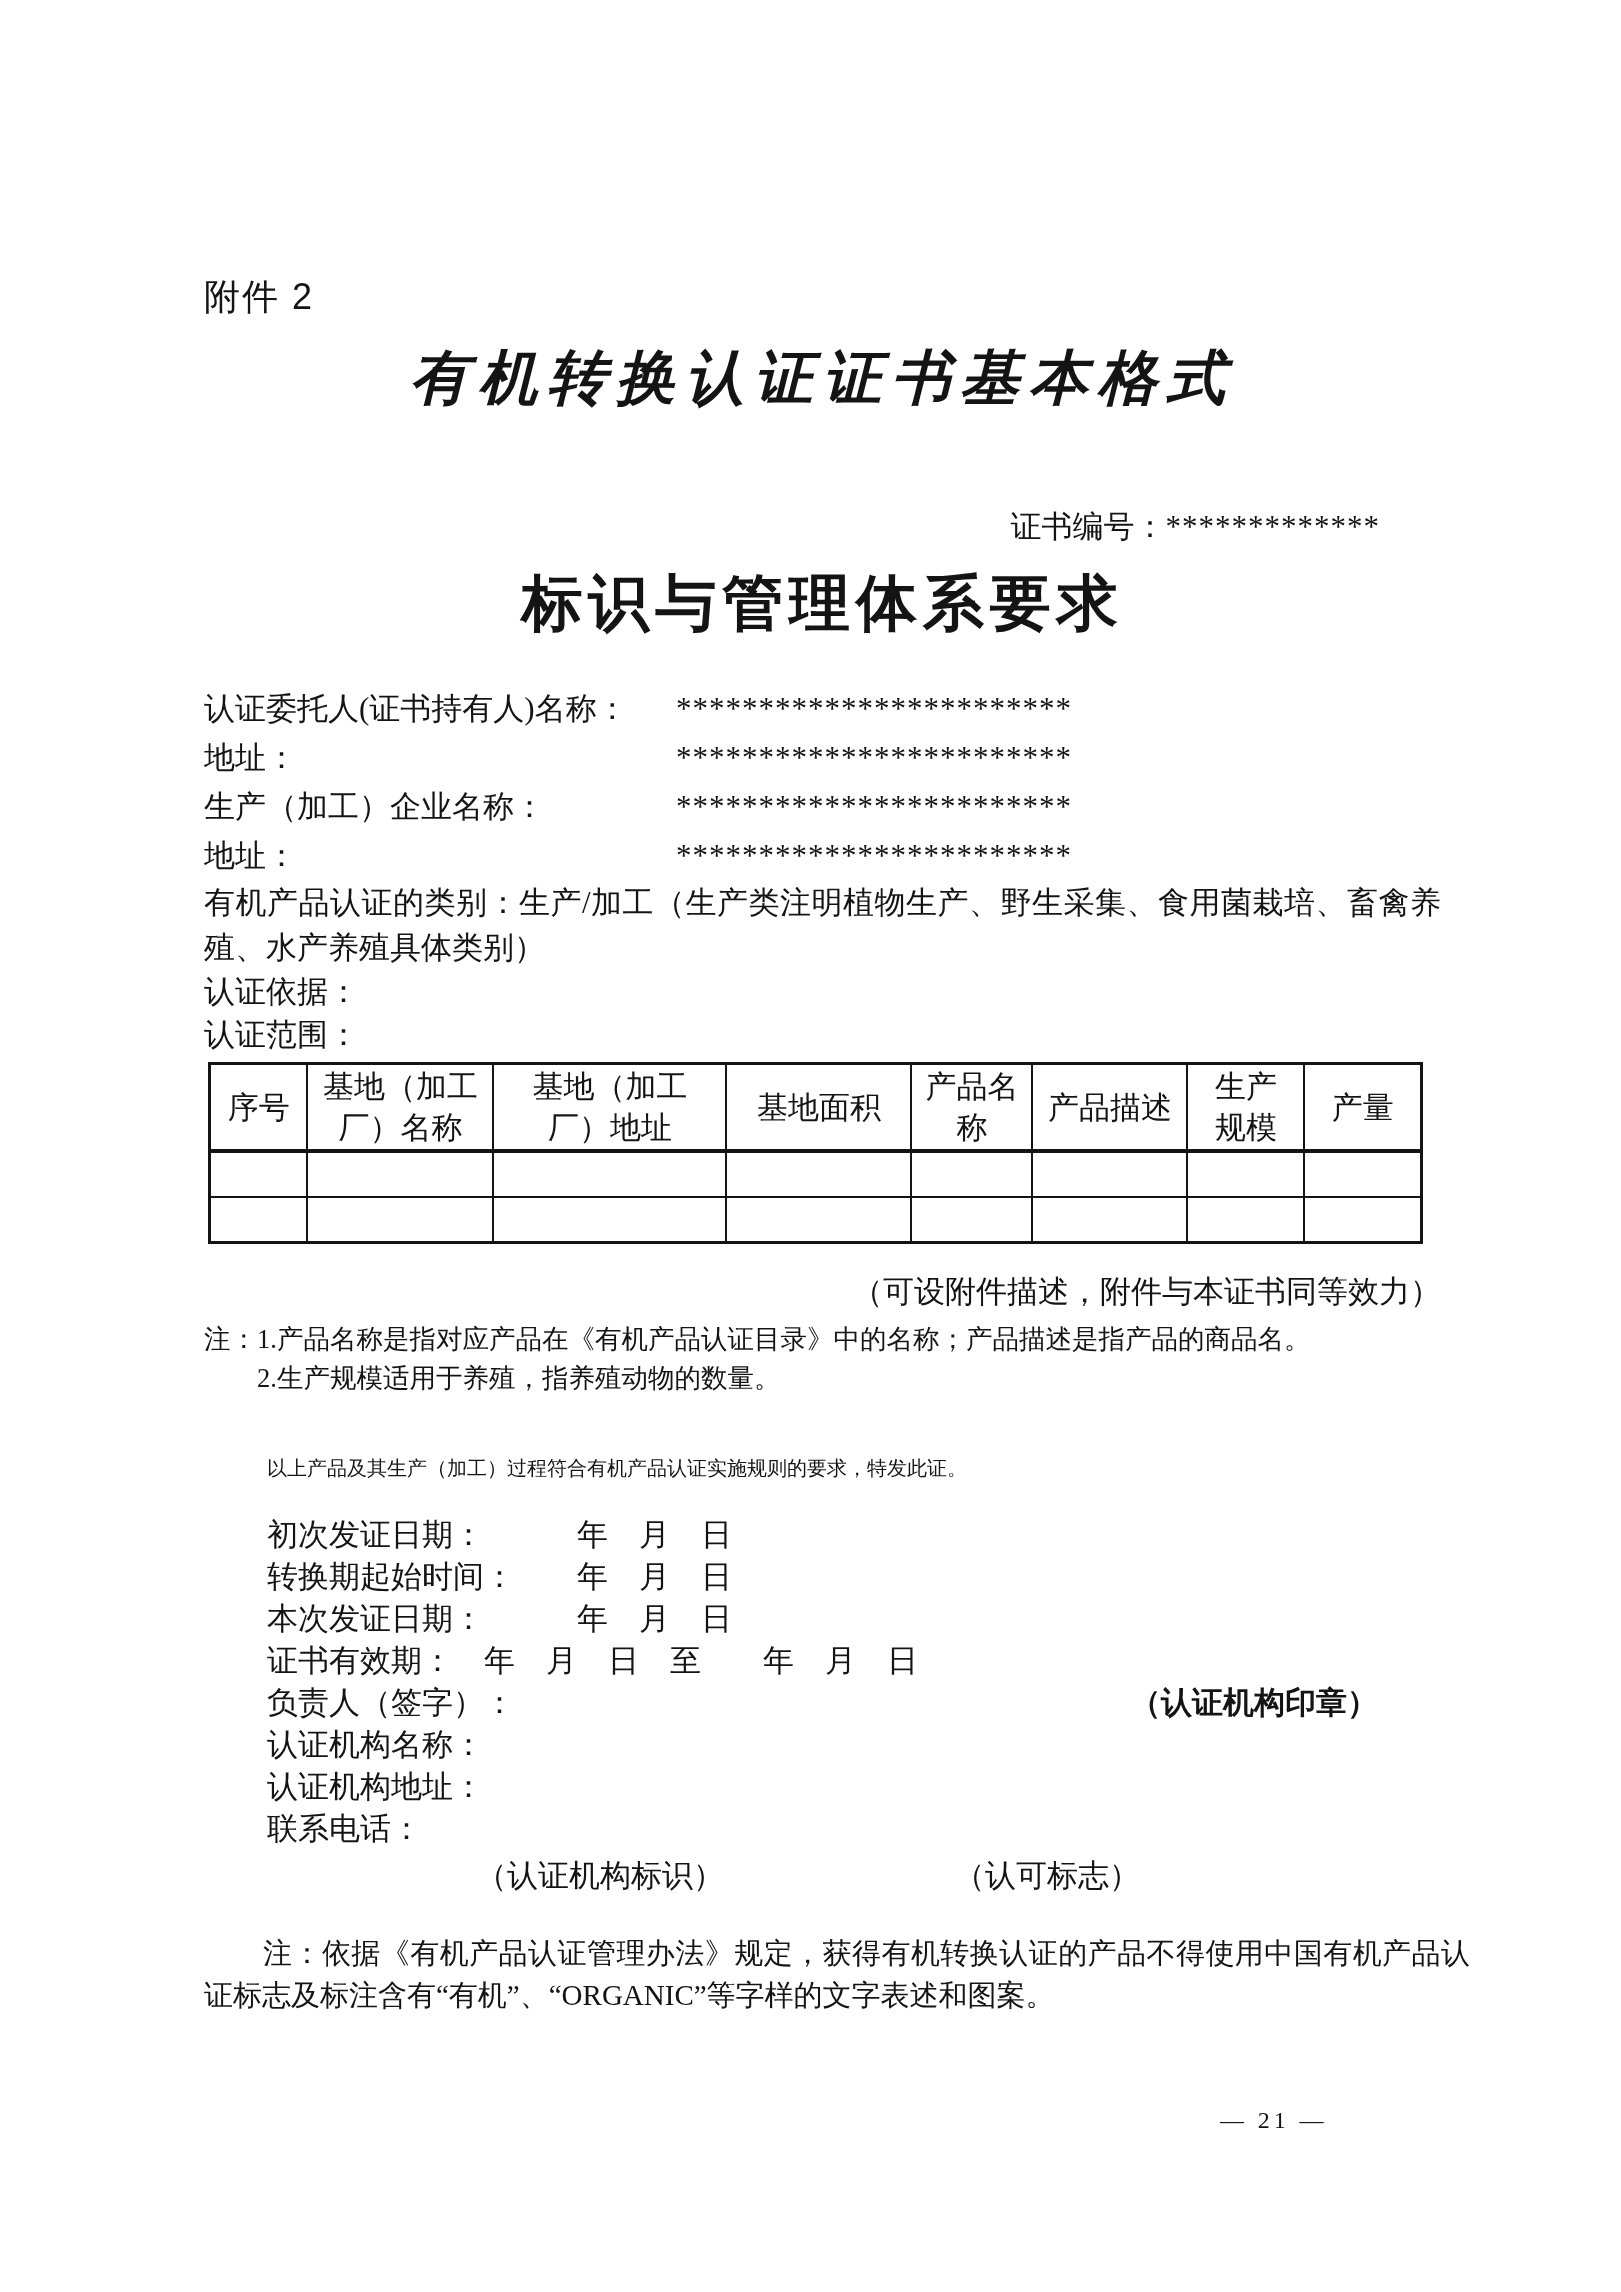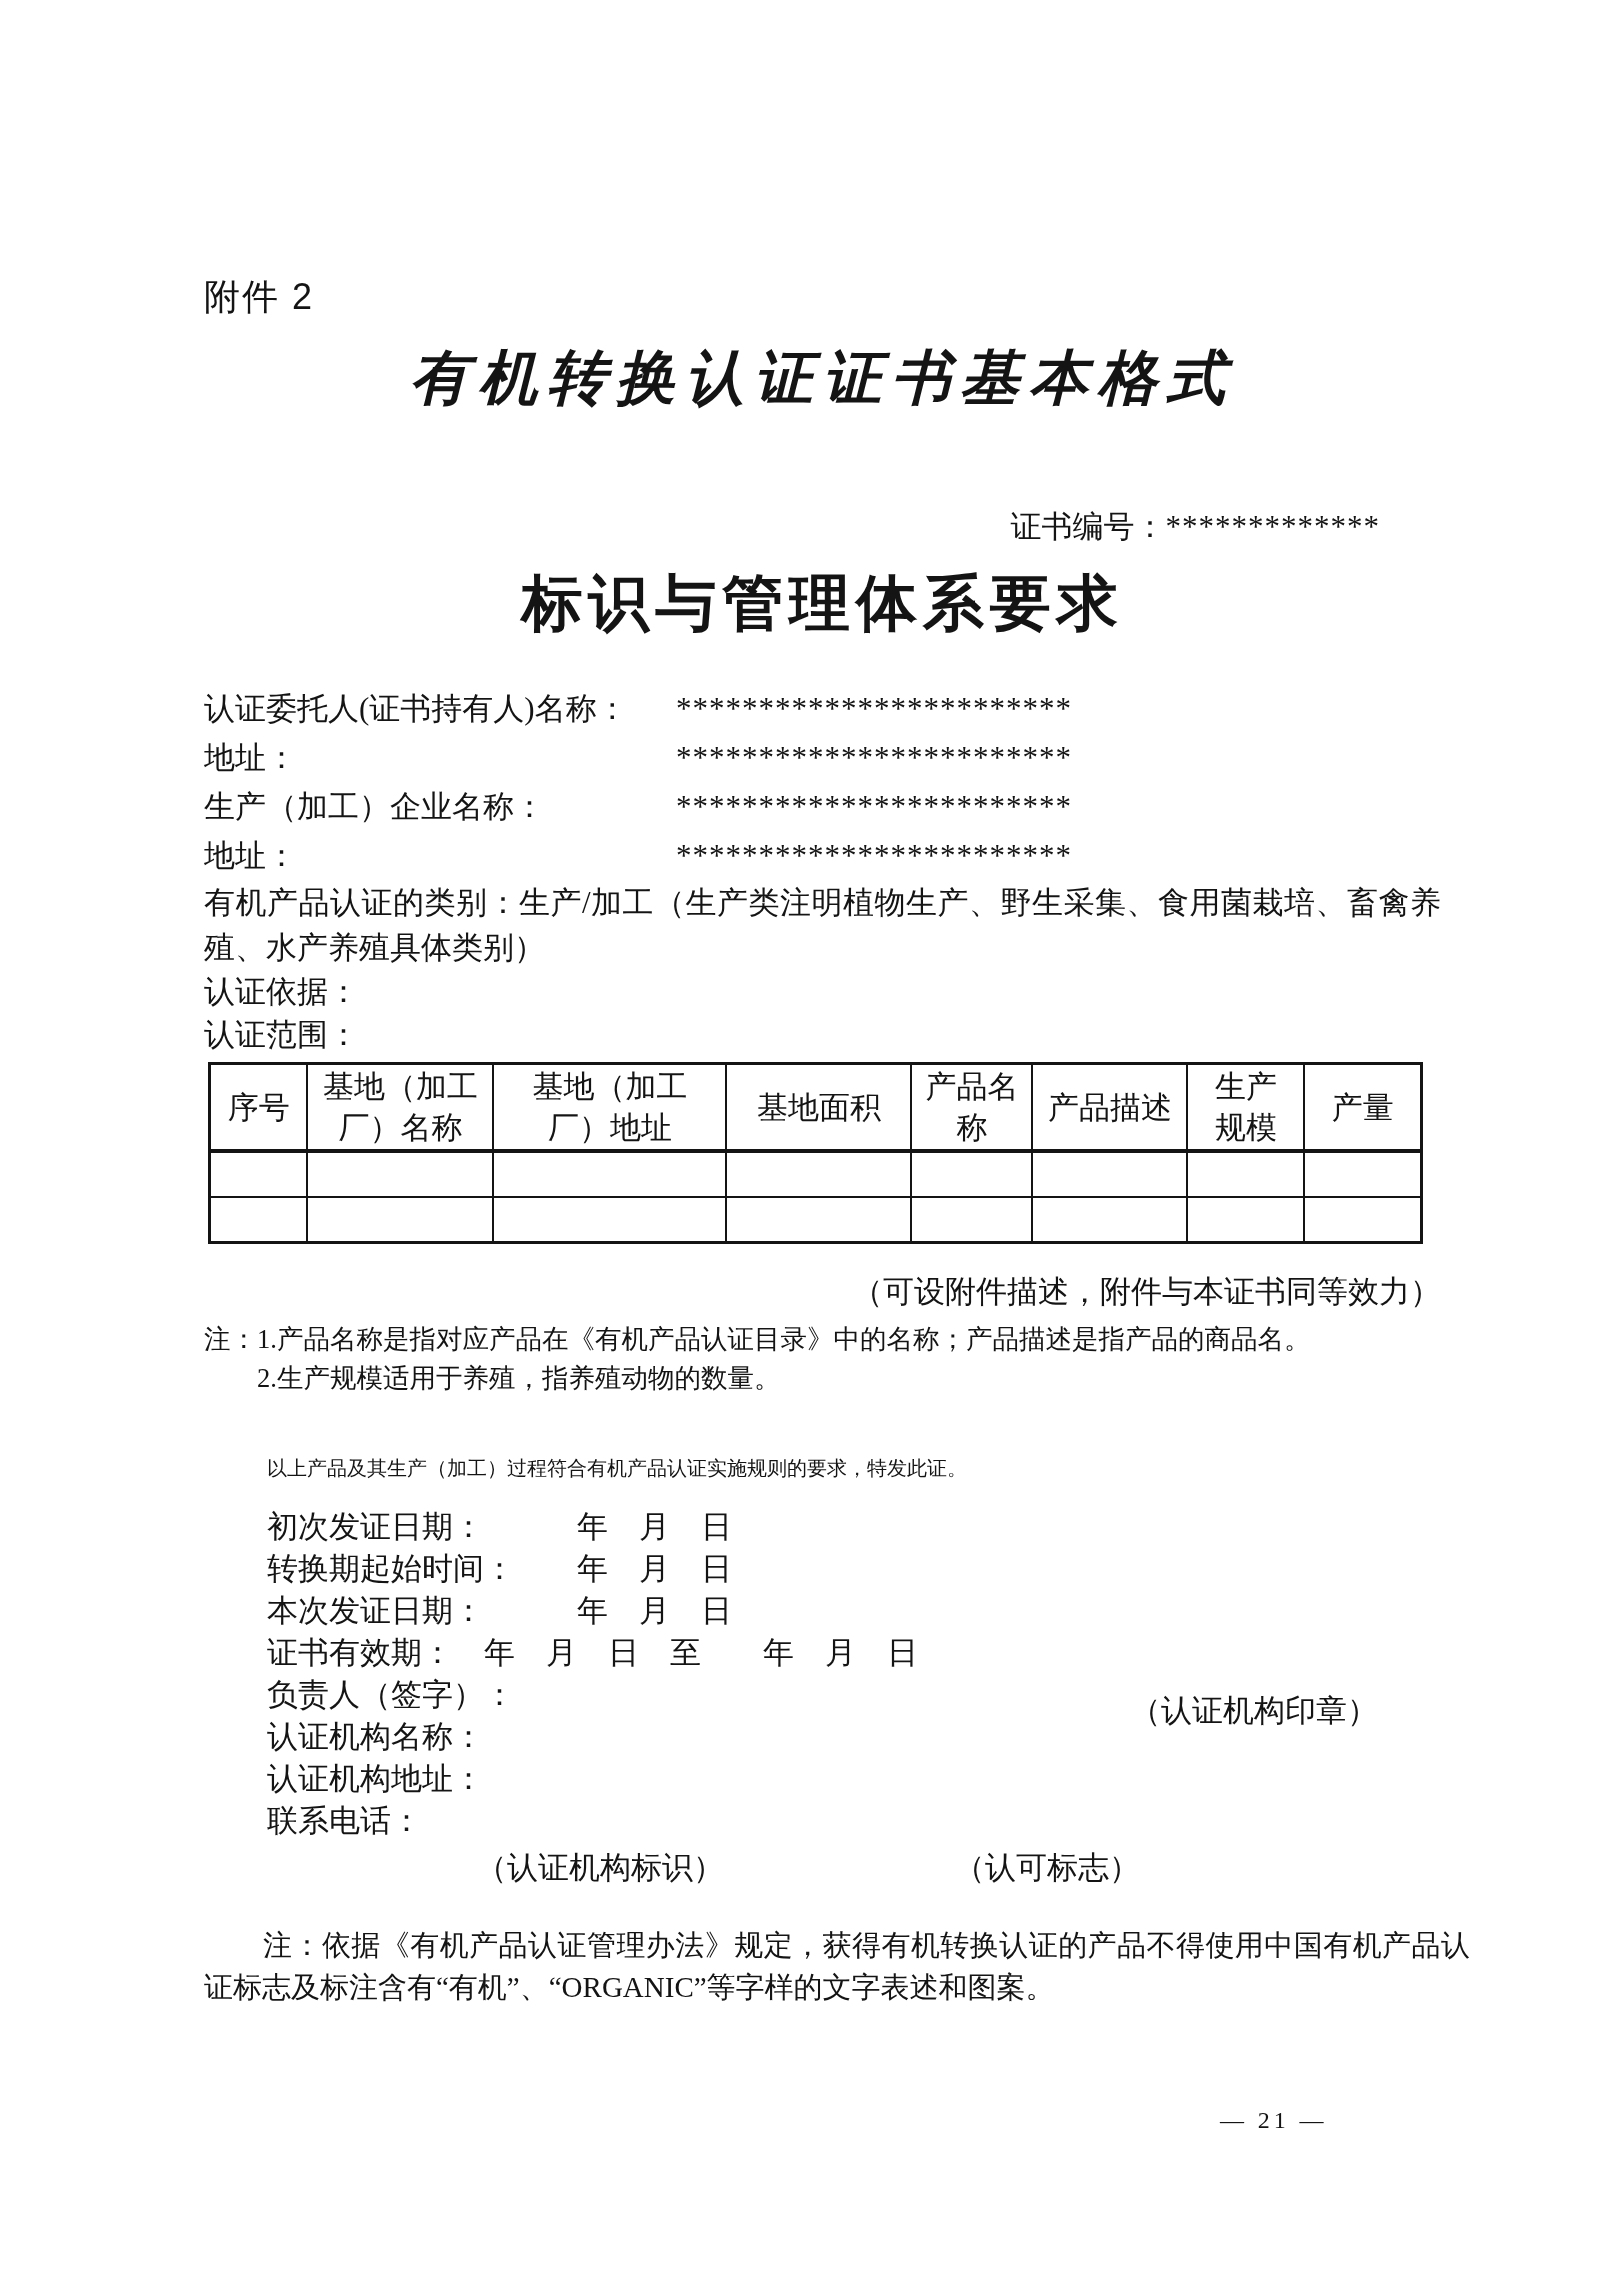--- a/index.html
+++ b/index.html
@@ -88,23 +88,23 @@
     line-height: 43px;
   }
   .notes { display: flex; margin-top: 7.8px; font-size: 26.5px; line-height: 39px; }
   .notes .prefix { white-space: nowrap; }
   .statement {
     margin: 49px 0 0 0;
     text-indent: 63px;
     font-size: 20px;
     line-height: 43px;
   }
-  .dates { margin: 16px 0 0 63px; font-size: 31px; }
+  .dates { margin: 24px 0 0 63px; font-size: 31px; }
   .date-line { position: relative; line-height: 42px; height: 42px; white-space: pre; }
-  .date-line .seal { position: absolute; left: 863px; top: 16px; }
+  .date-line .seal { position: absolute; left: 863px; top: 0; font-weight: bold; }
   .logos { position: relative; margin-top: 3.9px; font-size: 31px; line-height: 43px; height: 43px; }
   .logos .logo-org { position: absolute; left: 272px; top: 0; }
   .logos .logo-acc { position: absolute; left: 750px; top: 0; }
   .final-note {
     margin: 35px 0 0 0;
     width: 1266px;
     text-indent: 59px;
     font-size: 29px;
     line-height: 42px;
     text-align: justify;

